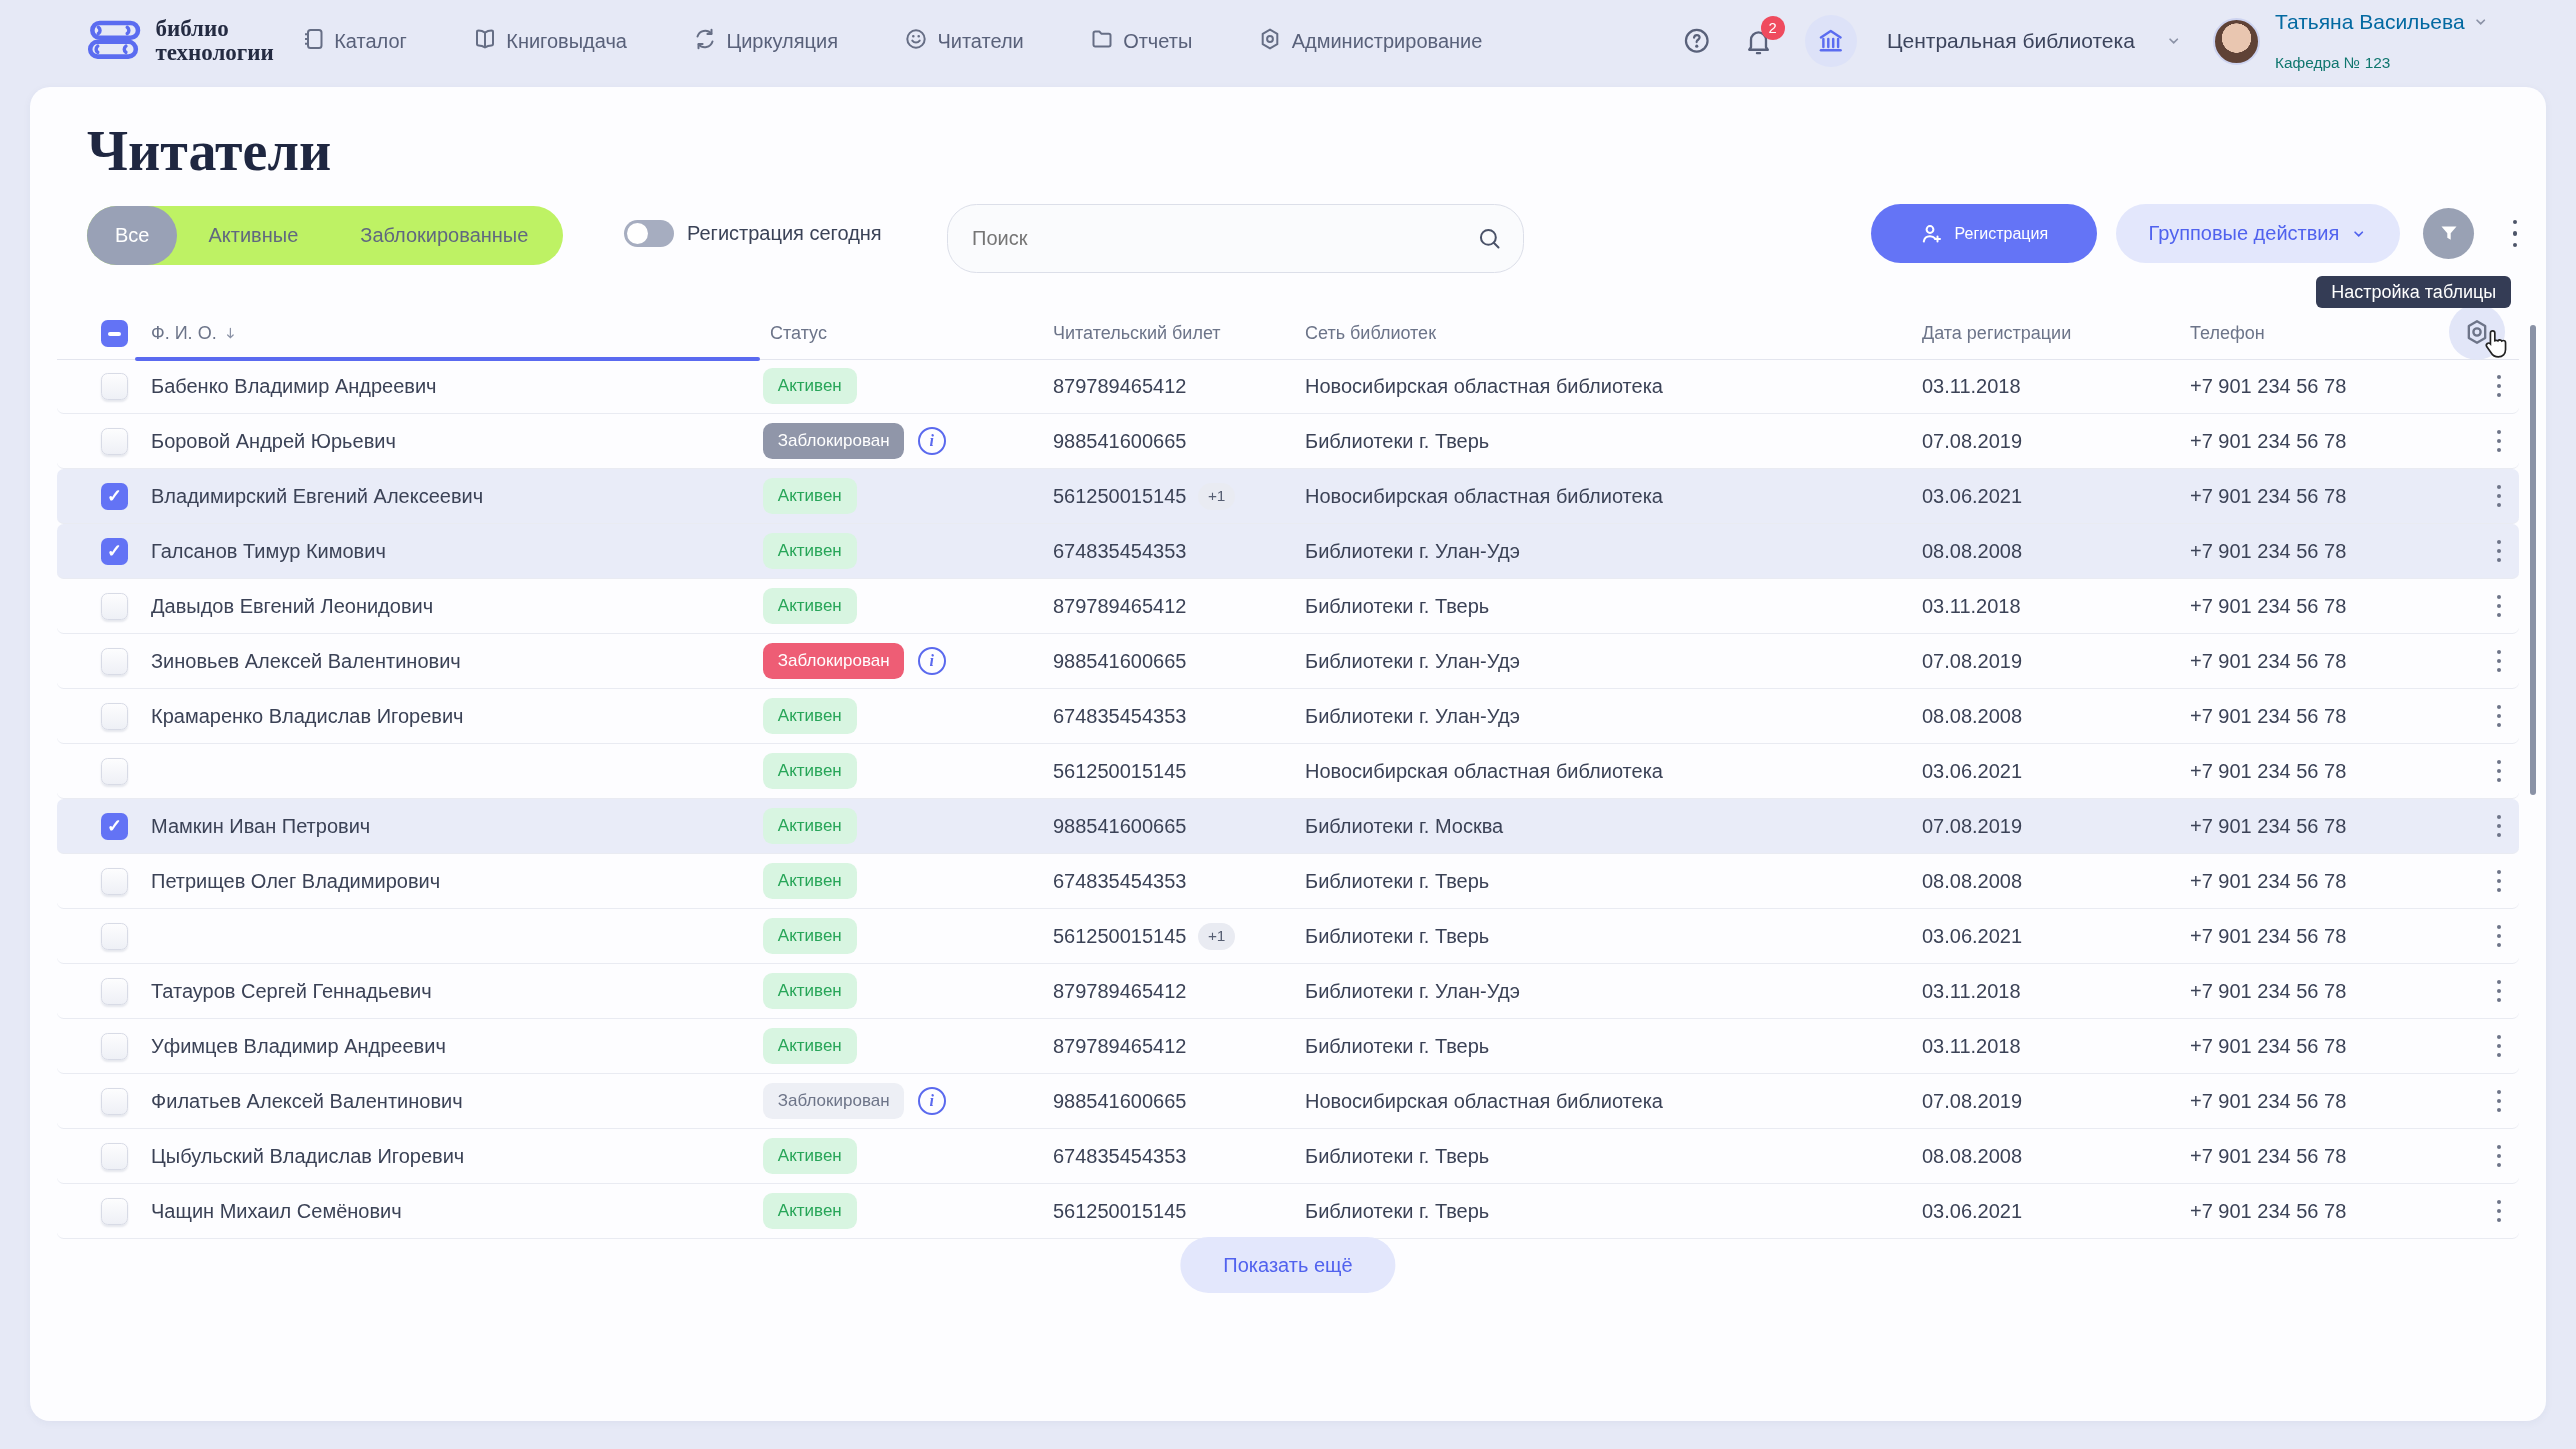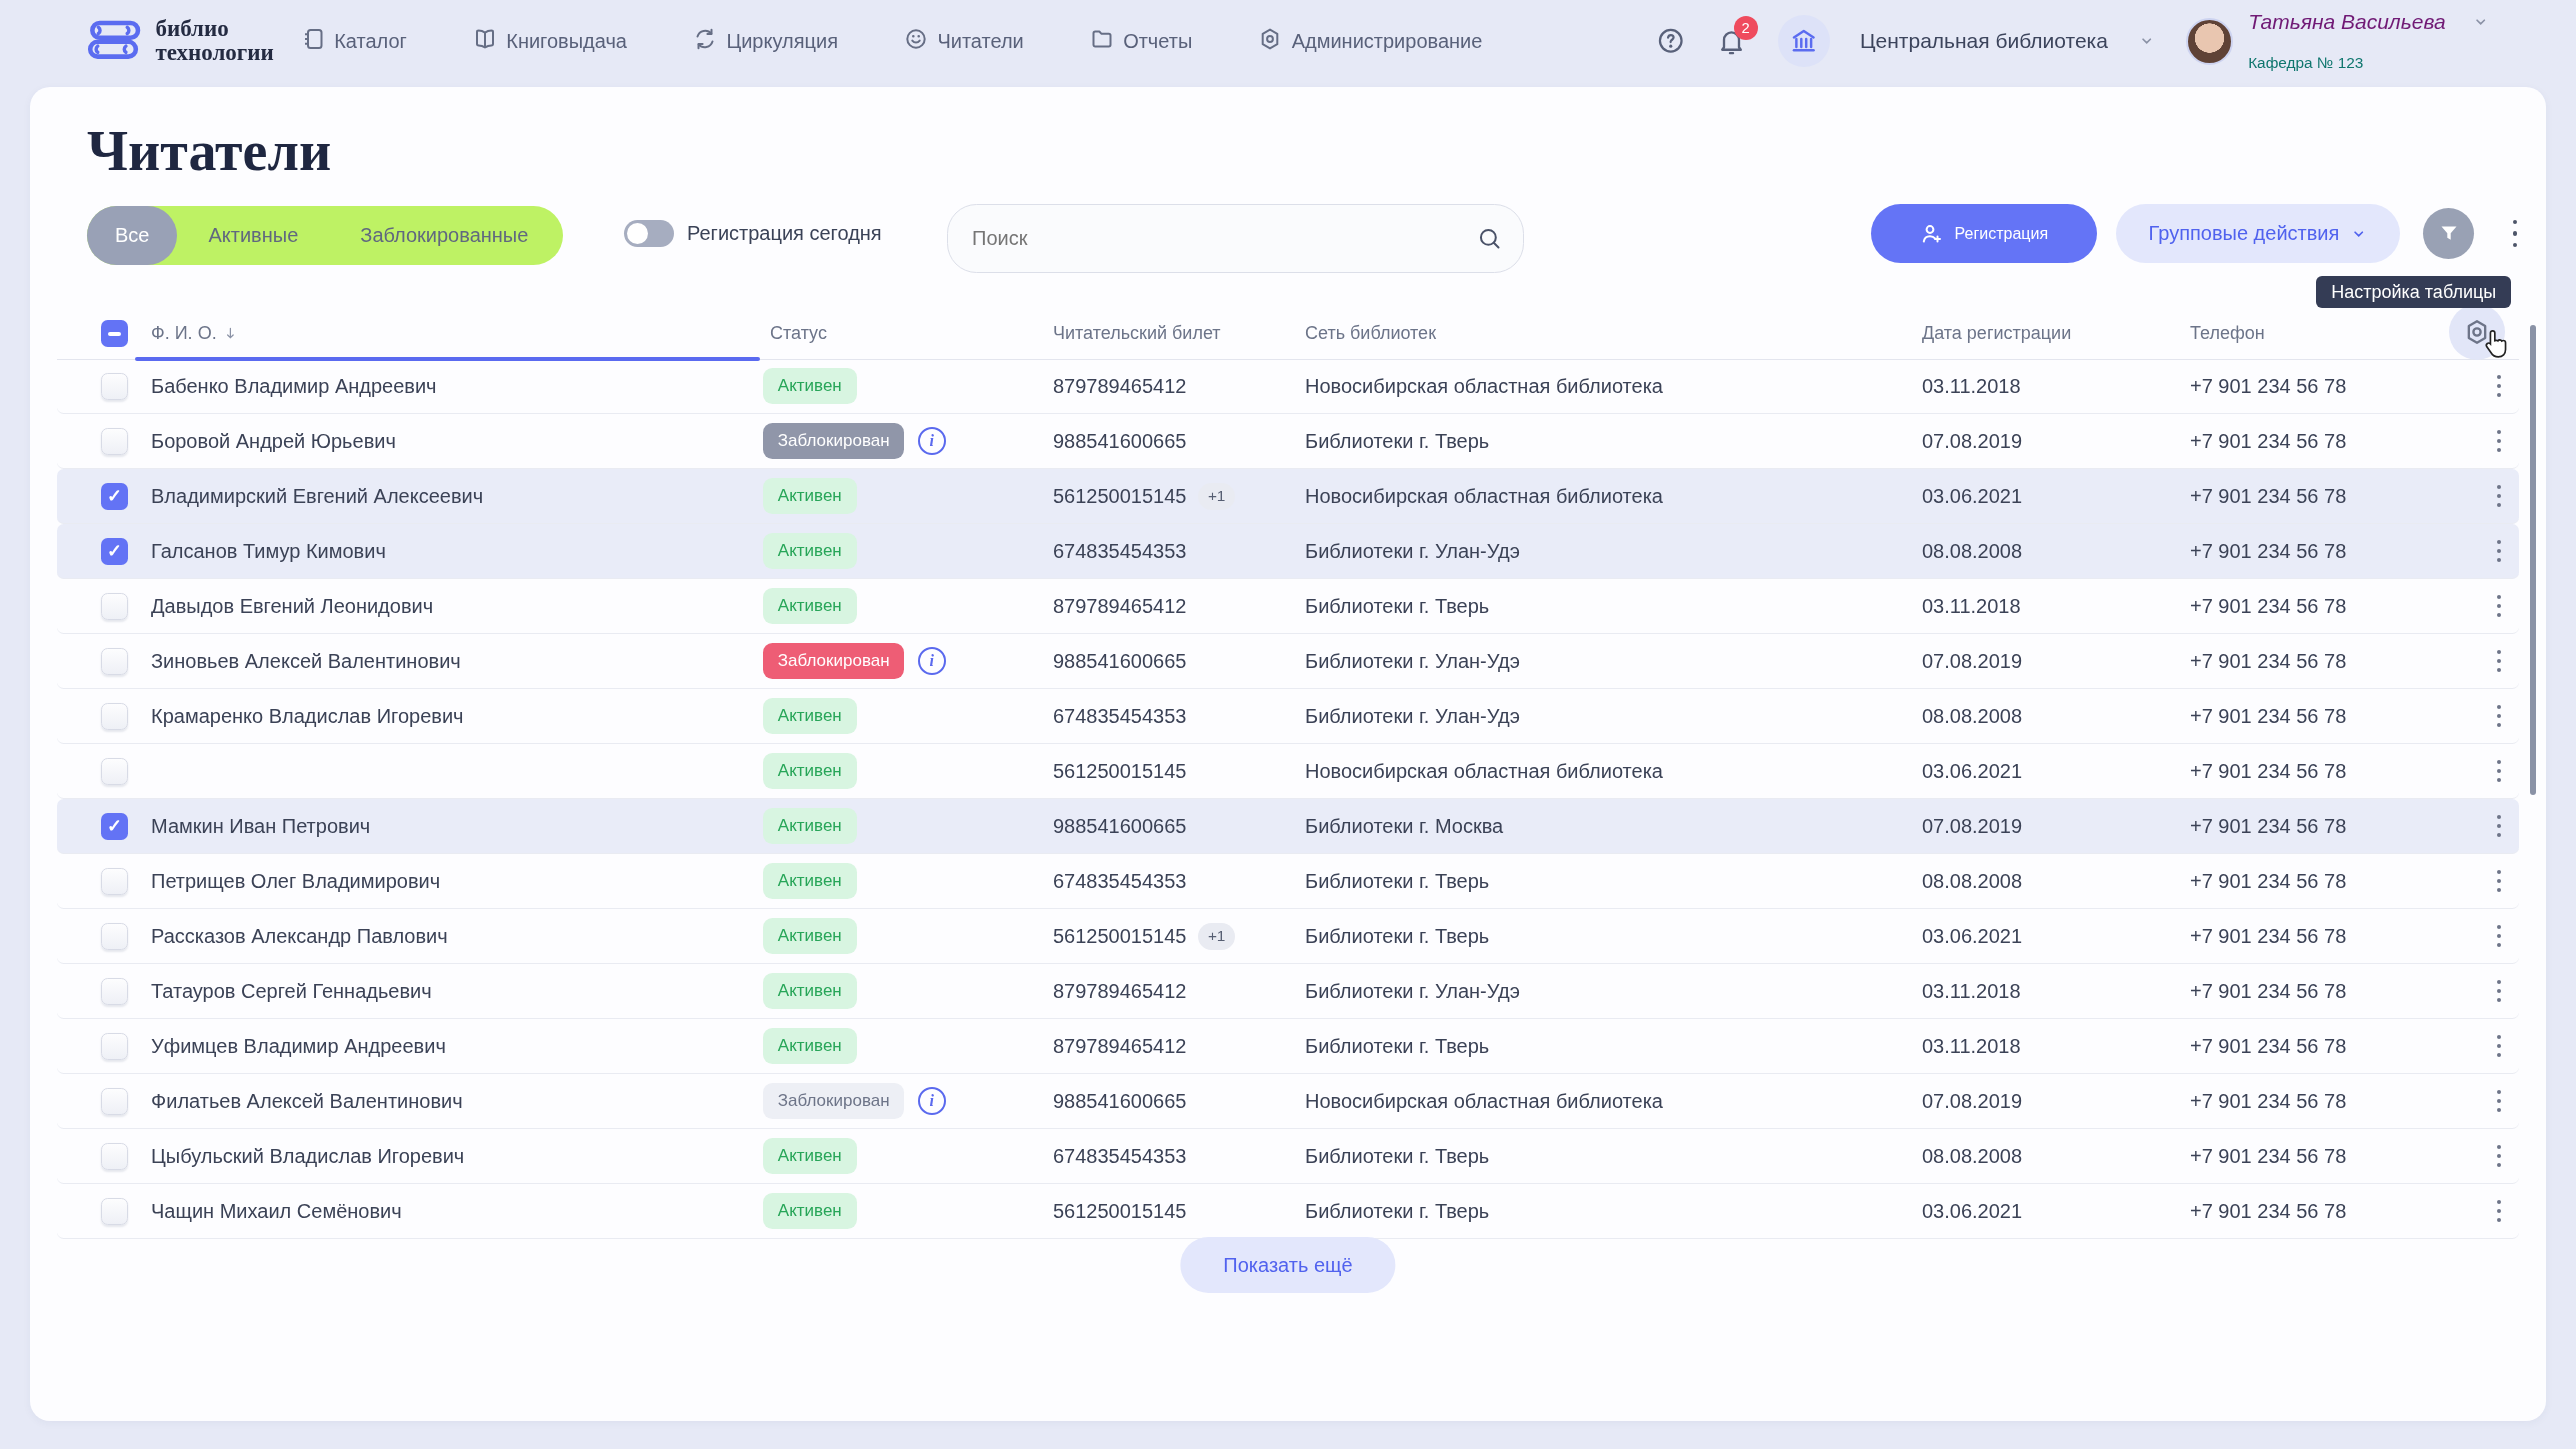--- a/index.html
+++ b/index.html
@@ -17,21 +17,21 @@
   .nav-right{margin-left:auto;display:flex;align-items:center;gap:31px;}
   .icon-btn{position:relative;display:flex;align-items:center;justify-content:center;cursor:pointer;}
   .nav-badge{position:absolute;top:-9.4px;right:-10.7px;min-width:24px;height:24px;border-radius:12px;
              background:#ef4b5e;color:#fff;font-size:14.8px;display:flex;align-items:center;justify-content:center;}
   .library-chip{display:flex;align-items:center;gap:30px;cursor:pointer;}
   .library-circle{width:52px;height:52px;border-radius:50%;background:#dde2f8;display:flex;align-items:center;justify-content:center;}
   .library-name{font-size:21px;color:#3c445c;}
   .user-chip{display:flex;align-items:center;gap:14.8px;cursor:pointer;}
   .avatar{width:43px;height:43px;border-radius:50%;border:2px solid #cdd3f0;
           background:radial-gradient(circle at 50% 42%, #e9c6b0 0 44%, #5f4236 45% 100%);}
-  .user-name{font-size:21px;color:#701a75;display:flex;align-items:center;gap:26px;font-style:italic;}
+  .user-name{font-size:21px;color:#0369a1;display:flex;align-items:center;gap:7px;}
   .user-dept{font-size:15.4px;color:#0f766e;margin-top:20px;}
   .chev{stroke:#8b92a6;}
 
   
   .card{position:absolute;left:30px;top:87px;width:2516px;height:1334px;background:#fdfdff;
         border-radius:20px;box-shadow:0 2px 8px rgba(40,50,90,.05);}
   .page-title{position:absolute;left:57px;top:32px;font-family:"Liberation Serif",serif;
               font-weight:bold;font-size:56px;color:#1f2741;}
 
   
@@ -548,21 +548,20 @@
             <i></i>
             <i></i>
             <i></i>
           </div>
   </div>
 
   <div class="row">
     <div class="cell c-check">
             <div class="checkbox unchecked"></div>
           </div>
-    <div class="cell c-name">Рассказов Александр Павлович</div>
     <div class="cell c-status">
       <span class="badge st-active">Активен</span>
 
     </div>
     <div class="cell c-card">
       <span>561250015145</span>
       <span class="extra-badge">+1</span>
     </div>
     <div class="cell c-net">Библиотеки г. Тверь</div>
     <div class="cell c-date">03.06.2021</div>

